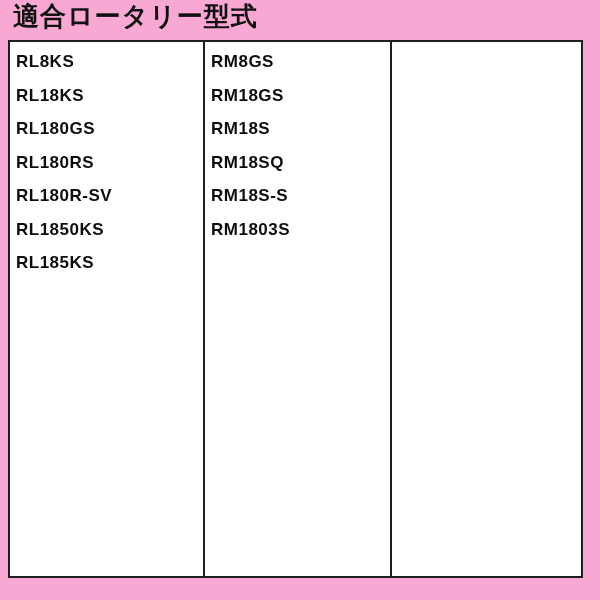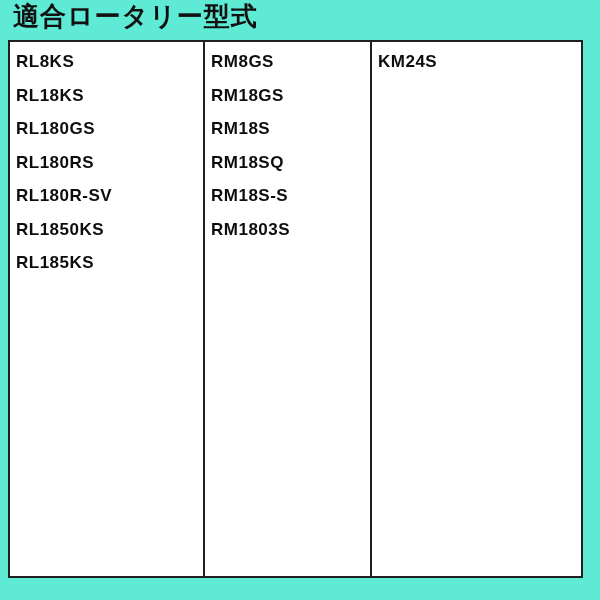--- a/index.html
+++ b/index.html
@@ -7,21 +7,21 @@
     padding: 0;
     width: 600px;
     height: 600px;
     background: #ffffff;
     font-family: "Liberation Sans", "DejaVu Sans", sans-serif;
   }
   .page {
     position: relative;
     width: 600px;
     height: 600px;
-    background: #5eead4;
+    background: #f9a8d4;
     overflow: hidden;
   }
   .page-title {
     position: absolute;
     left: 13px;
     top: 1px;
     font-size: 26px;
     line-height: 30px;
     font-weight: bold;
     color: #111111;
@@ -40,21 +40,21 @@
     flex-direction: row;
     background: #ffffff;
   }
   .models-col {
     box-sizing: border-box;
     height: 100%;
     padding: 3px 0 0 6px;
     overflow: hidden;
   }
   .models-col.col-0 { width: 195px; border-right: 2px solid #1f1f1f; }
-  .models-col.col-1 { width: 167px; border-right: 2px solid #1f1f1f; }
+  .models-col.col-1 { width: 187px; border-right: 2px solid #1f1f1f; }
   .models-col.col-2 { flex: 1; }
   .model-row {
     font-size: 17px;
     line-height: 33.5px;
     font-weight: bold;
     color: #0d0d0d;
     letter-spacing: 0.5px;
     white-space: nowrap;
   }
 </style>
@@ -75,17 +75,14 @@
         <div class="model-row">RL185KS</div>
       </div>
     <div class="models-col col-1">
         <div class="model-row">RM8GS</div>
         <div class="model-row">RM18GS</div>
         <div class="model-row">RM18S</div>
         <div class="model-row">RM18SQ</div>
         <div class="model-row">RM18S-S</div>
         <div class="model-row">RM1803S</div>
       </div>
-    <div class="models-col col-2">
-        <div class="model-row">KM24S</div>
-      </div>
   </div>
 </div>
 
 </body></html>

